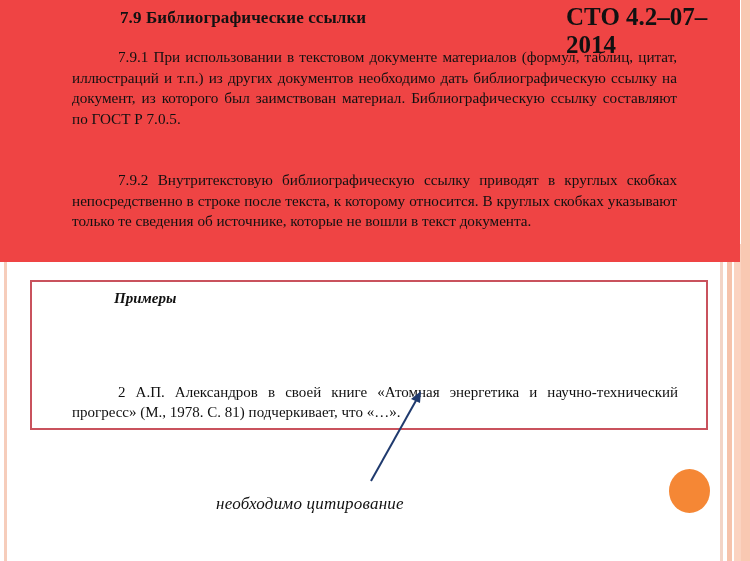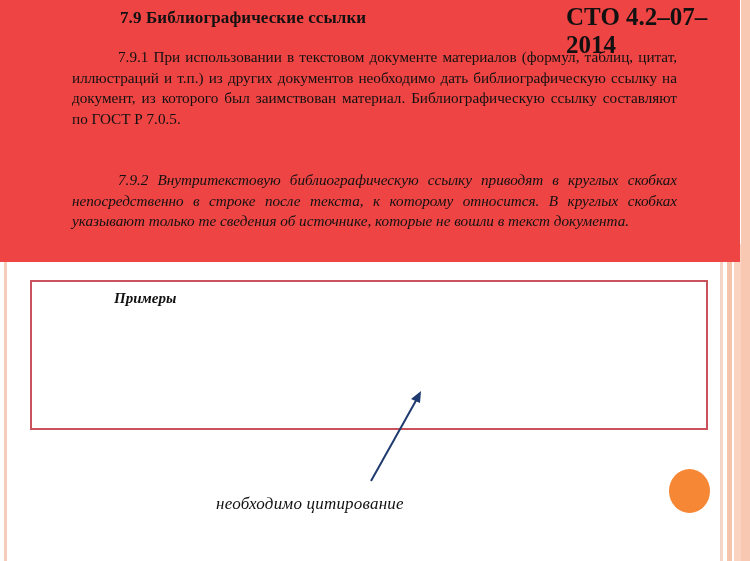--- a/index.html
+++ b/index.html
@@ -18,21 +18,21 @@
 
   .scan {
     position: absolute; left: 0; top: 0; width: 740px; height: 262px; background: #ef4444;
   }
   .title { position: absolute; left: 120px; top: 8px; font-weight: bold; font-size: 17px; letter-spacing: 0.1px; }
   .doc-code { position: absolute; left: 566px; top: 3px; font-weight: bold; font-size: 25px; }
   .para { position: absolute; left: 72px; width: 605px; font-size: 15.2px; line-height: 20.5px; text-align: justify; }
   .para .ind { display: inline-block; width: 46px; }
   .p1 { top: 47px; }
   .p2 { top: 129px; }
-  .p3 { top: 170px; font-style: italic; }
+  .p3 { top: 170px; }
 
   .examples-box {
     position: absolute; left: 30px; top: 280px; width: 678px; height: 150px;
     border: 2px solid #c9525d; box-sizing: border-box; background: #fff;
   }
   .ex-title { position: absolute; left: 82px; top: 8px; font-size: 15px; font-weight: bold; font-style: italic; }
   .ex-para { position: absolute; left: 40px; width: 606px; font-size: 15px; line-height: 20px; text-align: justify; }
   .ex-para .ind { display: inline-block; width: 46px; }
   .ex1 { top: 40px; }
   .ex2 { top: 100px; }
@@ -52,20 +52,21 @@
 
 <div class="scan">
   <div class="title">7.9 Библиографические ссылки</div>
   <div class="doc-code">СТО 4.2–07–2014</div>
   <div class="para p1"><span class="ind"></span><span>7.9.1 При использовании в текстовом документе материалов (формул, таблиц, цитат, иллюстраций и т.п.) из других документов необходимо дать библиографическую ссылку на документ, из которого был заимствован материал. Библиографическую ссылку составляют по ГОСТ Р 7.0.5.</span></div>
   <div class="para p3"><span class="ind"></span><span>7.9.2 Внутритекстовую библиографическую ссылку приводят в круглых скобках непосредственно в строке после текста, к которому относится. В круглых скобках указывают только те сведения об источнике, которые не вошли в текст документа.</span></div>
 </div>
 
 <div class="examples-box">
   <div class="ex-title">Примеры</div>
+  <div class="ex-para ex2"><span class="ind"></span><span>2 А.П. Александров в своей книге «Атомная энергетика и научно-технический прогресс» (М., 1978. С. 81) подчеркивает, что «…».</span></div>
 </div>
 
 <svg class="arrow" viewBox="0 0 750 561">
   <line x1="371" y1="481" x2="418" y2="397" stroke="#1f3a6e" stroke-width="2"></line>
   <polygon points="421,391 411,399 420,403" fill="#1f3a6e"></polygon>
 </svg>
 
 <div class="caption">необходимо цитирование</div>
 <div class="orange-dot"></div>
 

